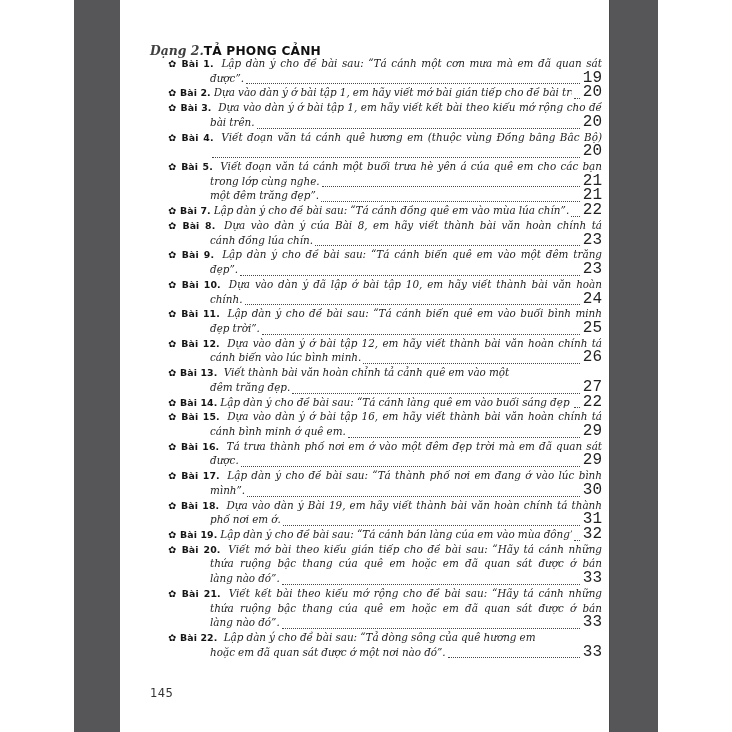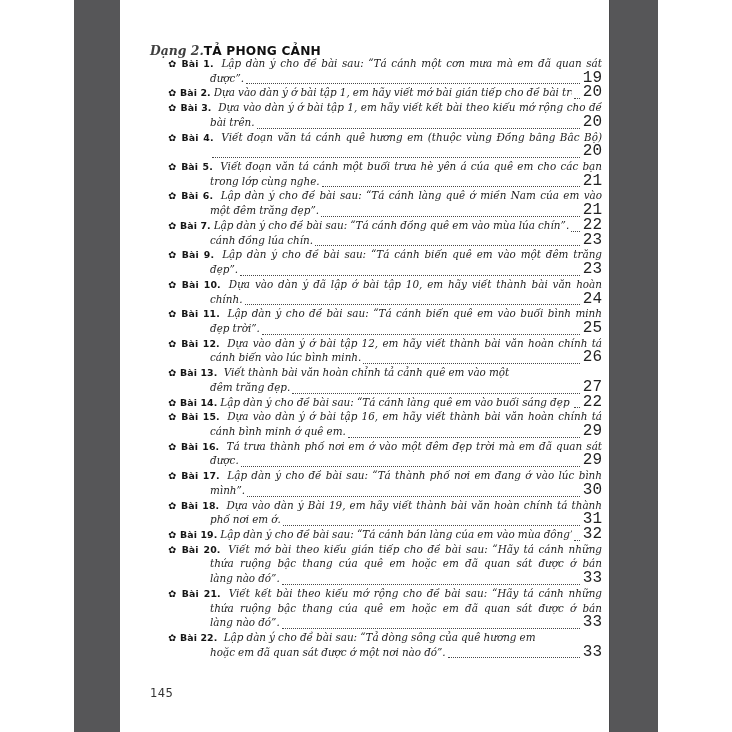--- a/index.html
+++ b/index.html
@@ -89,33 +89,33 @@
       <div class="toc-line cont flexline">
         <span class="leader"></span>
         <span class="page-num">20</span>
       </div>
       <div class="toc-line entry-start just"><span class="bullet">✿</span><span class="toc-label">Bài 5.</span> <span class="toc-text">Viết đoạn văn tả cảnh một buổi trưa hè yên ả của quê em cho các bạn</span></div>
       <div class="toc-line cont flexline">
         <span class="toc-text">trong lớp cùng nghe.</span>
         <span class="leader"></span>
         <span class="page-num">21</span>
       </div>
-      <div class="toc-line entry-start just"><span class="bullet">✿</span><span class="toc-label">Bài 6.</span> <span class="toc-text">Lập dàn ý cho đề bài sau: “Tả cảnh làng quê ở miền Nam của em vào</span></div>
       <div class="toc-line cont flexline">
         <span class="toc-text">một đêm trăng đẹp”.</span>
         <span class="leader"></span>
         <span class="page-num">21</span>
       </div>
       <div class="toc-line entry-start flexline">
         <span class="bullet">✿</span>
         <span class="toc-label">Bài 7.</span> 
         <span class="toc-text">Lập dàn ý cho đề bài sau: “Tả cánh đồng quê em vào mùa lúa chín”.</span>
         <span class="leader"></span>
         <span class="page-num">22</span>
       </div>
+      <div class="toc-line entry-start just"><span class="bullet">✿</span><span class="toc-label">Bài 8.</span> <span class="toc-text">Dựa vào dàn ý của Bài 8, em hãy viết thành bài văn hoàn chỉnh tả</span></div>
       <div class="toc-line cont flexline">
         <span class="toc-text">cánh đồng lúa chín.</span>
         <span class="leader"></span>
         <span class="page-num">23</span>
       </div>
       <div class="toc-line entry-start just"><span class="bullet">✿</span><span class="toc-label">Bài 9.</span> <span class="toc-text">Lập dàn ý cho đề bài sau: “Tả cảnh biển quê em vào một đêm trăng</span></div>
       <div class="toc-line cont flexline">
         <span class="toc-text">đẹp”.</span>
         <span class="leader"></span>
         <span class="page-num">23</span>

